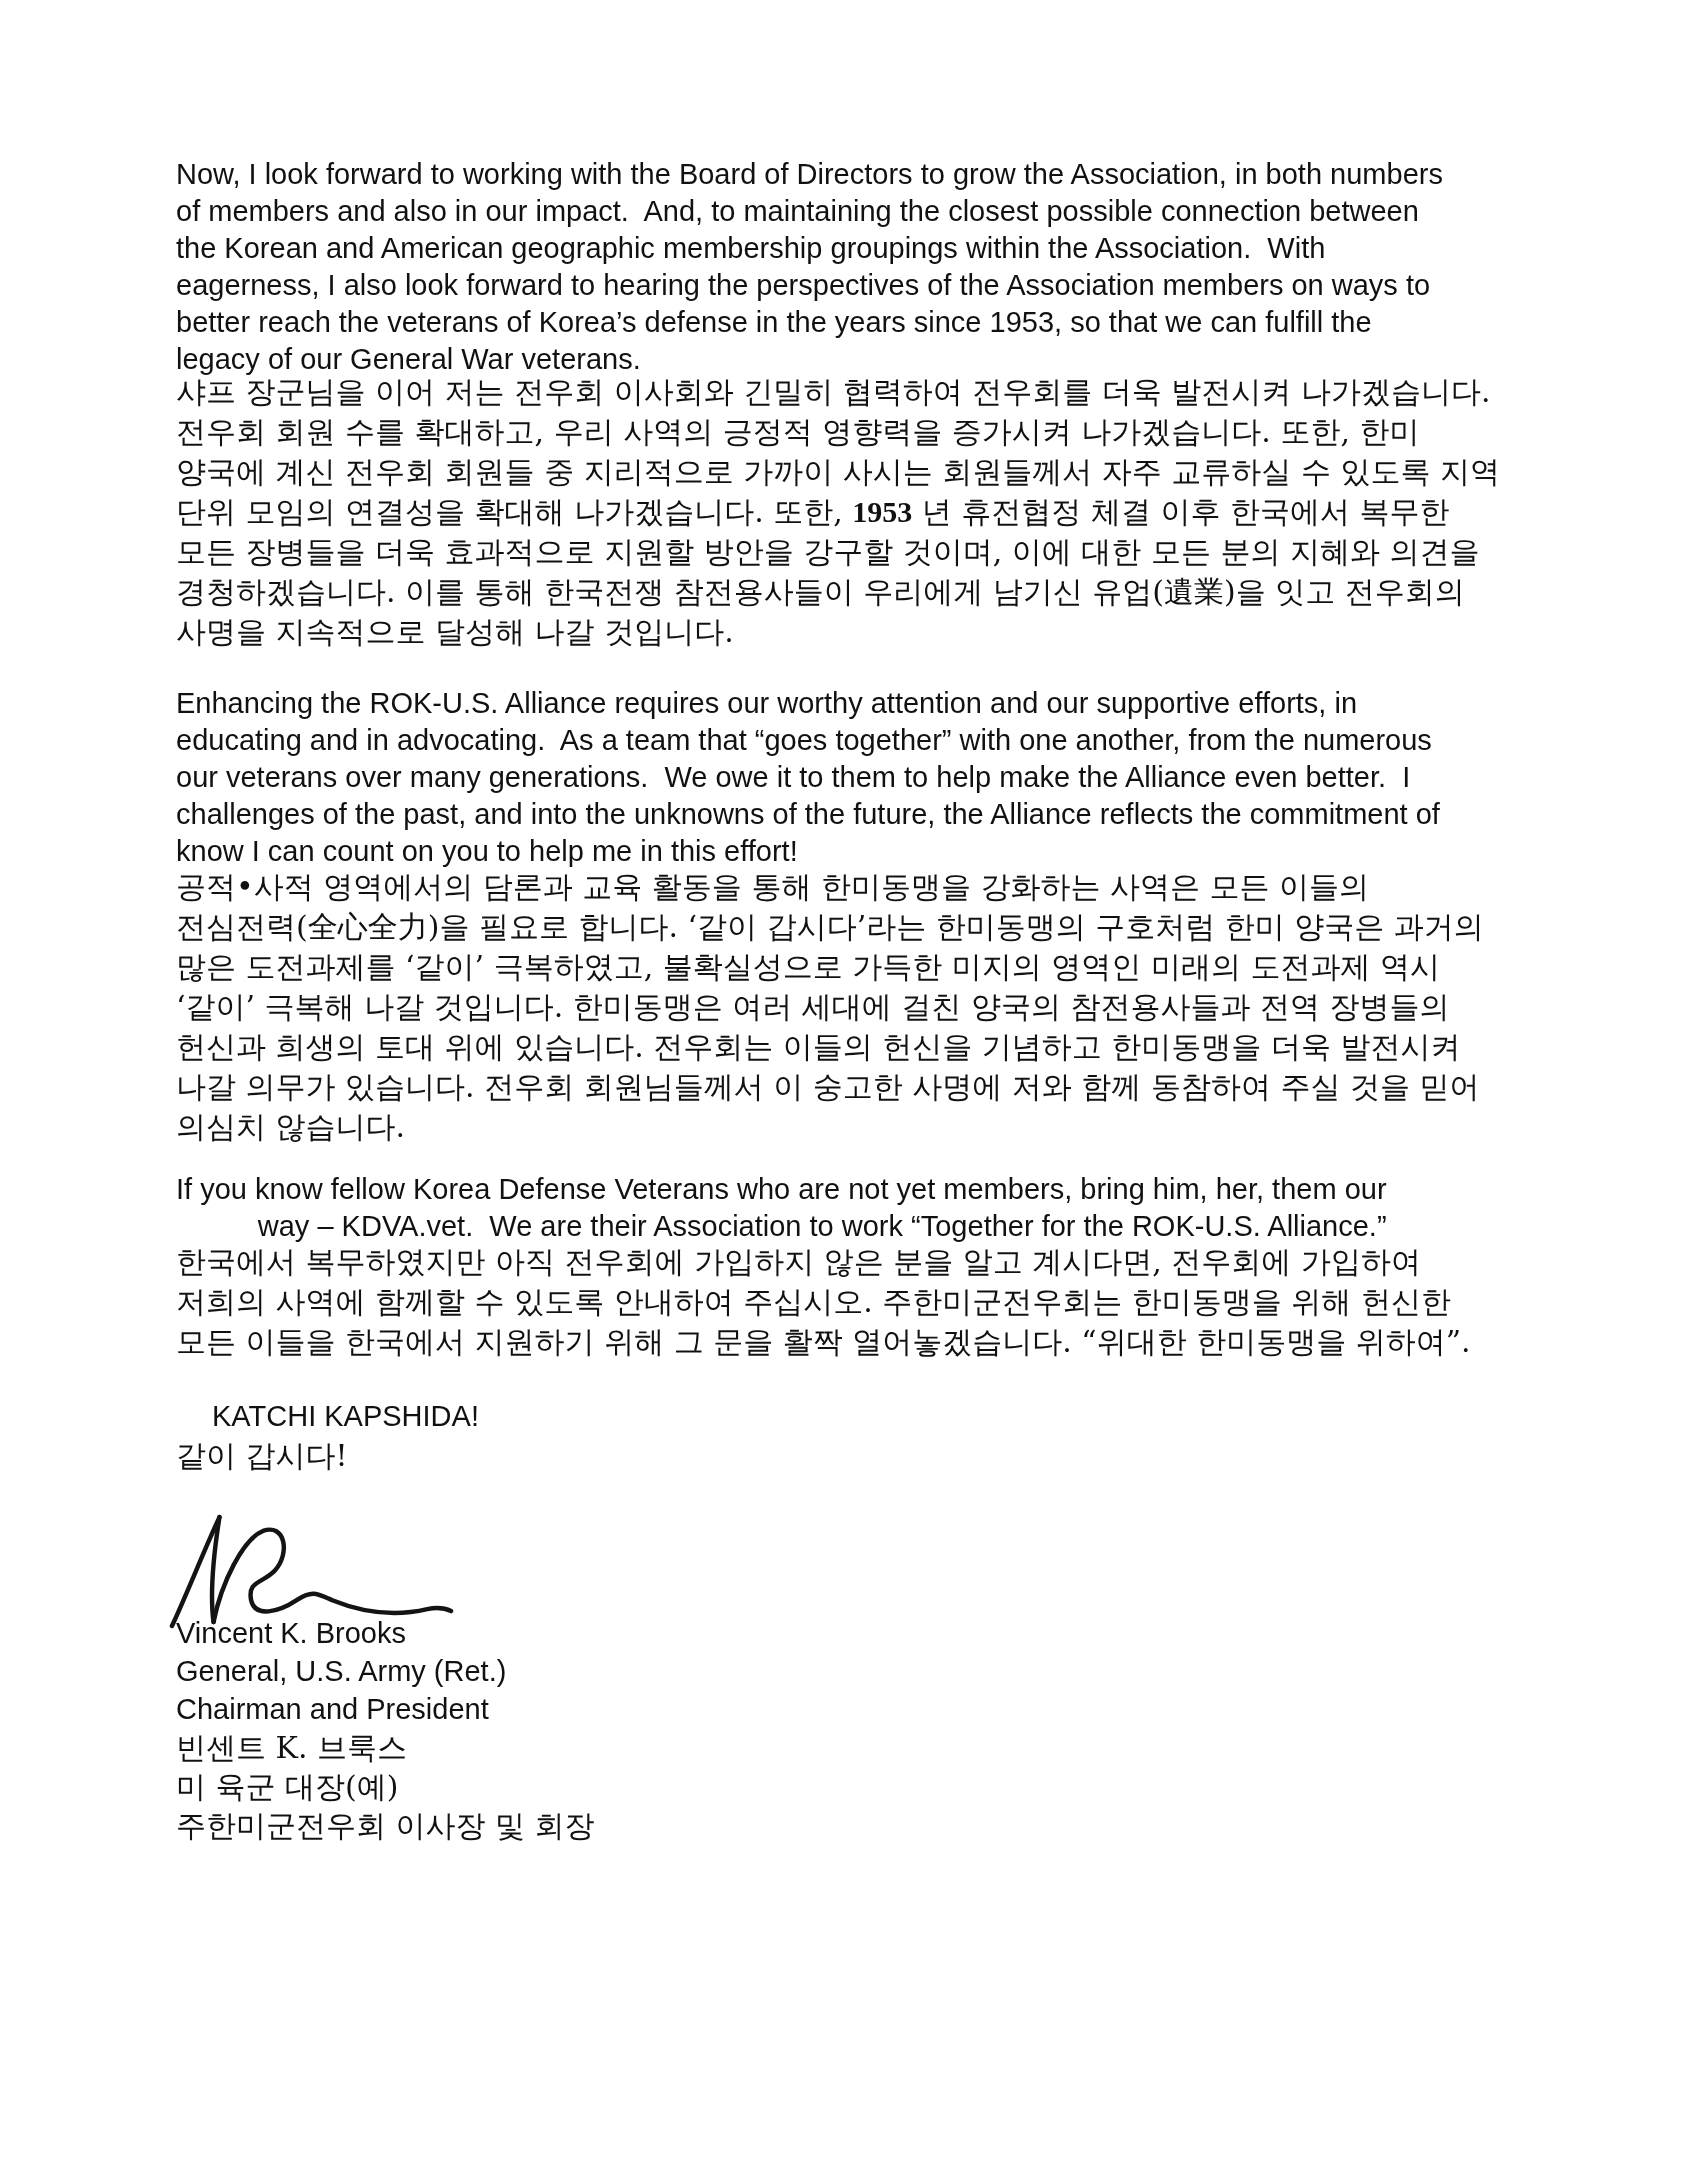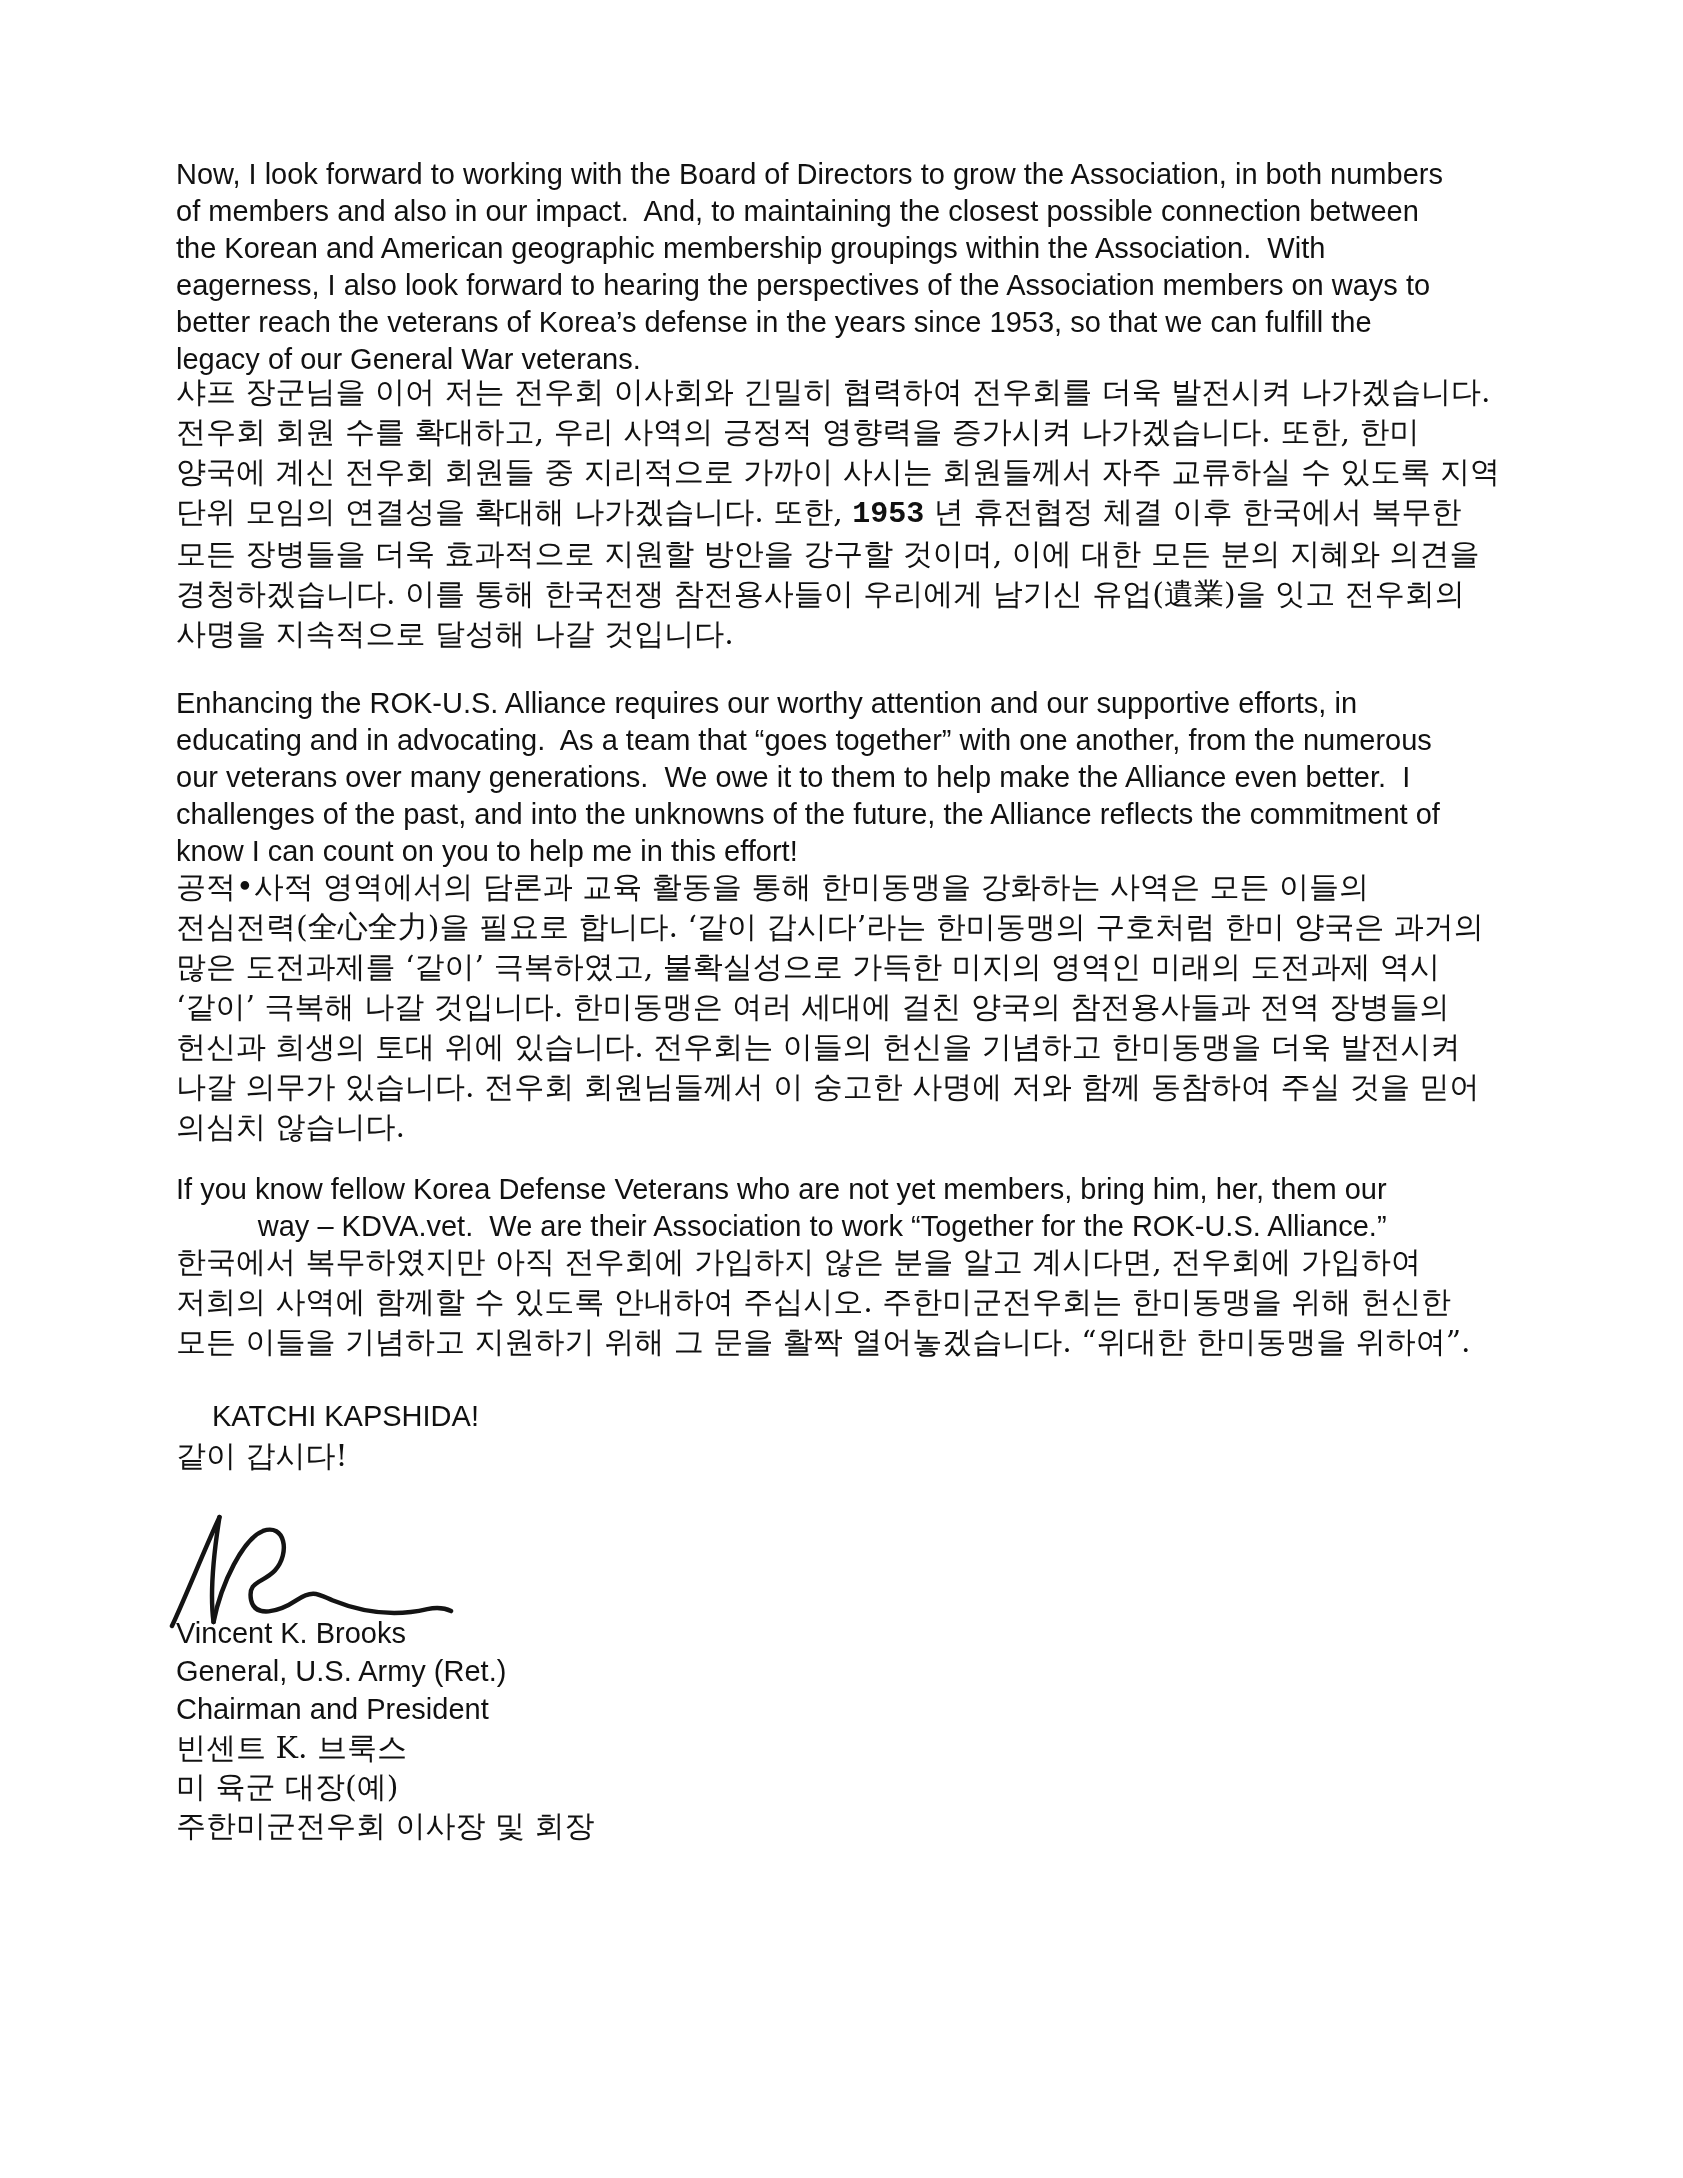--- a/index.html
+++ b/index.html
@@ -18,21 +18,21 @@
     line-height: 37px;
   }
   .ko {
     font-family: "DejaVu Serif", "Liberation Serif", serif;
     font-size: 30px;
     line-height: 40px;
   }
   .line { white-space: pre; }
   .bold-year {
     font-weight: bold;
-    font-family: Liberation Mono, monospace;
+    font-family: Liberation Serif, serif;
   }
   .closing .line-en { font-family: "Liberation Sans", sans-serif; font-size: 29px; line-height: 37px; white-space: pre; margin-left: 36px; }
   .closing .line-ko { font-family: "DejaVu Serif", "Liberation Serif", serif; font-size: 30px; line-height: 42px; white-space: pre; }
   .sig-svg { position: absolute; left: 168px; top: 1509px; }
   .sig-block .line-en { font-family: "Liberation Sans", sans-serif; font-size: 29px; line-height: 38px; white-space: pre; }
   .sig-block .line-ko { font-family: "DejaVu Serif", "Liberation Serif", serif; font-size: 30px; line-height: 39px; white-space: pre; }
   .page-number {
     position: absolute;
     left: 0; right: 0;
     top: 2037px;
@@ -84,21 +84,21 @@
   </div>
 
   <div class="block en" style="top:1171px;text-align:right;">
     <div class="line">If you know fellow Korea Defense Veterans who are not yet members, bring him, her, them our</div>
     <div class="line">way – KDVA.vet.  We are their Association to work “Together for the ROK-U.S. Alliance.”</div>
   </div>
 
   <div class="block ko" style="top:1242px;">
     <div class="line">한국에서 복무하였지만 아직 전우회에 가입하지 않은 분을 알고 계시다면, 전우회에 가입하여</div>
     <div class="line">저희의 사역에 함께할 수 있도록 안내하여 주십시오. 주한미군전우회는 한미동맹을 위해 헌신한</div>
-    <div class="line">모든 이들을 기념하고 지원하기 위해 그 문을 활짝 열어놓겠습니다. “위대한 한미동맹을 위하여”.</div>
+    <div class="line">모든 이들을 한국에서 지원하기 위해 그 문을 활짝 열어놓겠습니다. “위대한 한미동맹을 위하여”.</div>
   </div>
 
   <div class="block closing" style="top:1398px;">
     <div class="line-en">KATCHI KAPSHIDA!</div>
     <div class="line-ko">같이 갑시다!</div>
   </div>
 
   <svg class="sig-svg" width="287" height="129" viewBox="0 0 290 130">
     <g fill="none" stroke="#141414" stroke-width="4.5" stroke-linecap="round" stroke-linejoin="round">
       <path d="M4,118 C18,88 38,38 52,8"></path>

